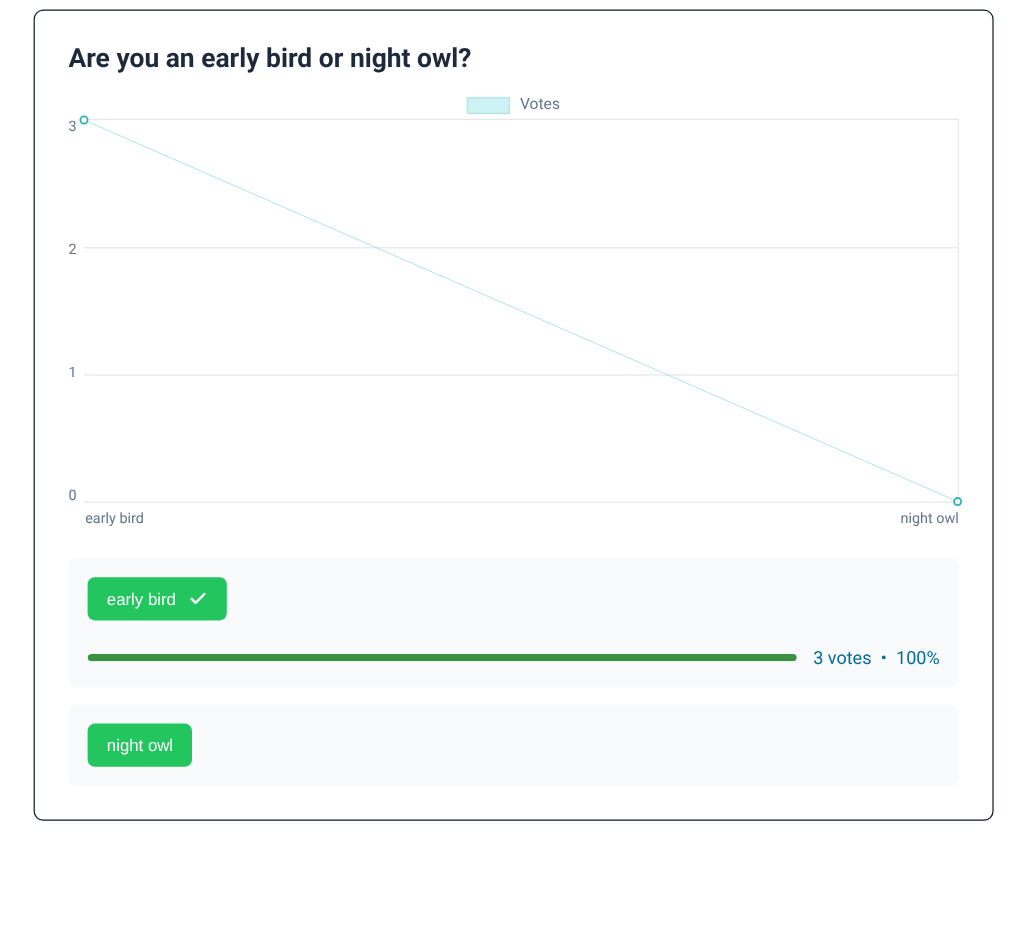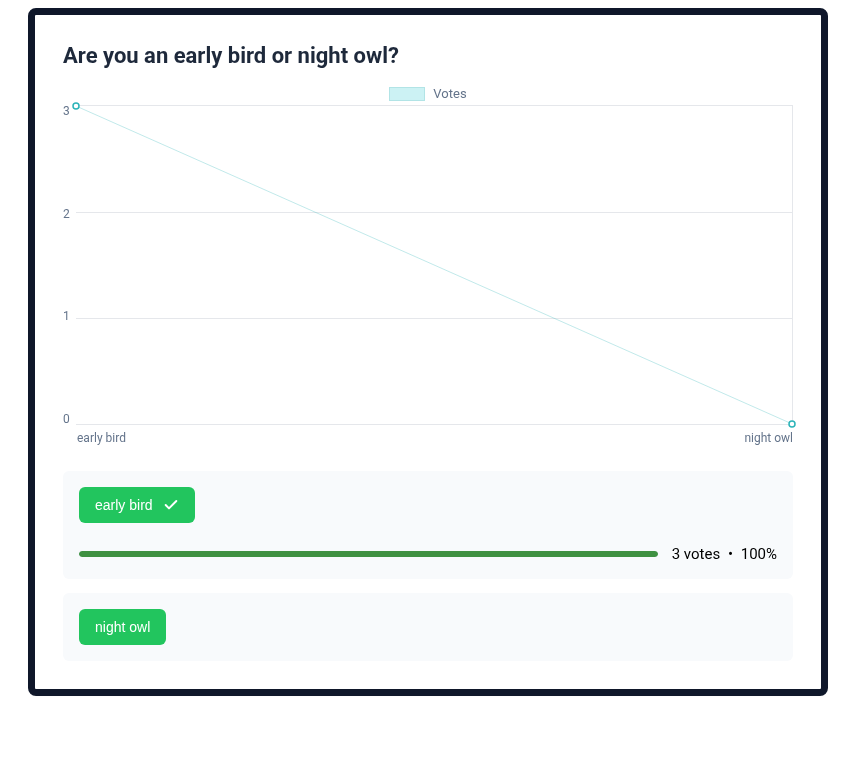--- a/index.html
+++ b/index.html
@@ -6,21 +6,21 @@
   body {
     margin: 0;
     font-family: -apple-system, BlinkMacSystemFont, "Segoe UI", Roboto, "Helvetica Neue", Arial, sans-serif;
     background: #fff;
     color: #1e293b;
     width: 856px;
     height: 778px;
   }
   .card {
     margin: 8px 28px;
-    border: 7px solid #0f172a;
+    border: 1px solid #0f172a;
     border-radius: 8px;
     padding: 28px;
     box-shadow: 0 1px 3px rgba(0,0,0,0.02);
   }
   h2.title {
     margin: 0 0 18px 0;
     font-size: 22px;
     font-weight: 700;
     color: #1e293b;
   }
@@ -122,21 +122,21 @@
     border-radius: 3px;
     overflow: hidden;
   }
   .bar-fill {
     height: 100%;
     background: #3f9142;
     border-radius: 3px;
   }
   .stats-text {
     font-size: 15px;
-    color: #000000;
+    color: #0369a1;
     white-space: nowrap;
   }
   .dot-sep { margin: 0 4px; }
 </style>
 </head>
 <body>
 
 <div class="card">
 
   <h2 class="title">Are you an early bird or night owl?</h2>

